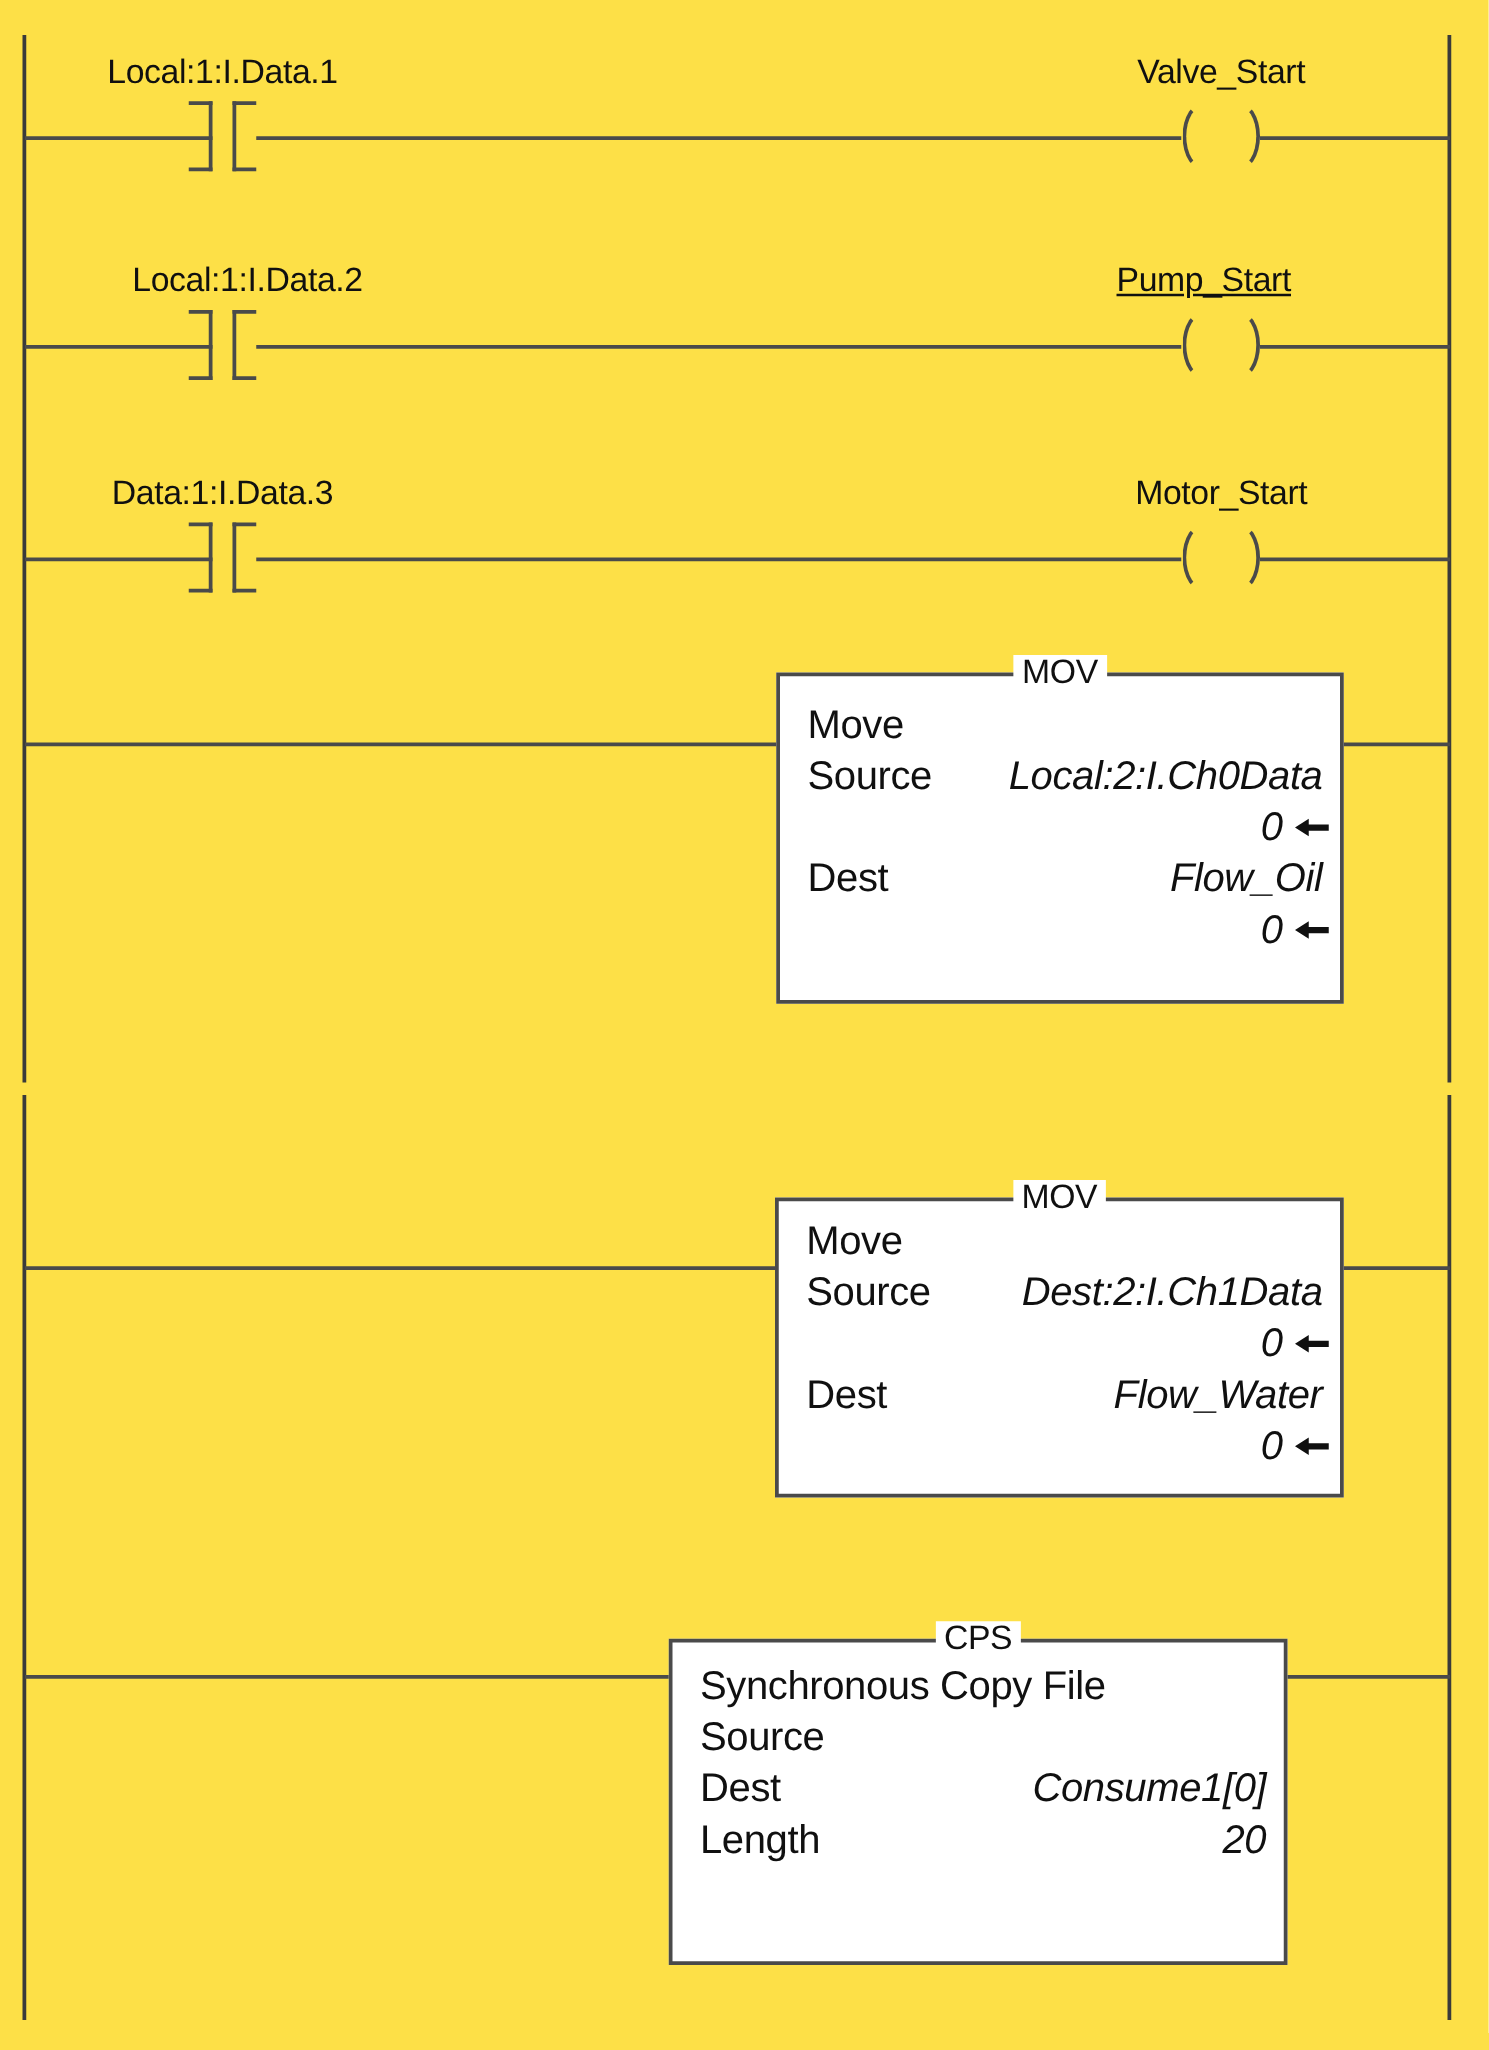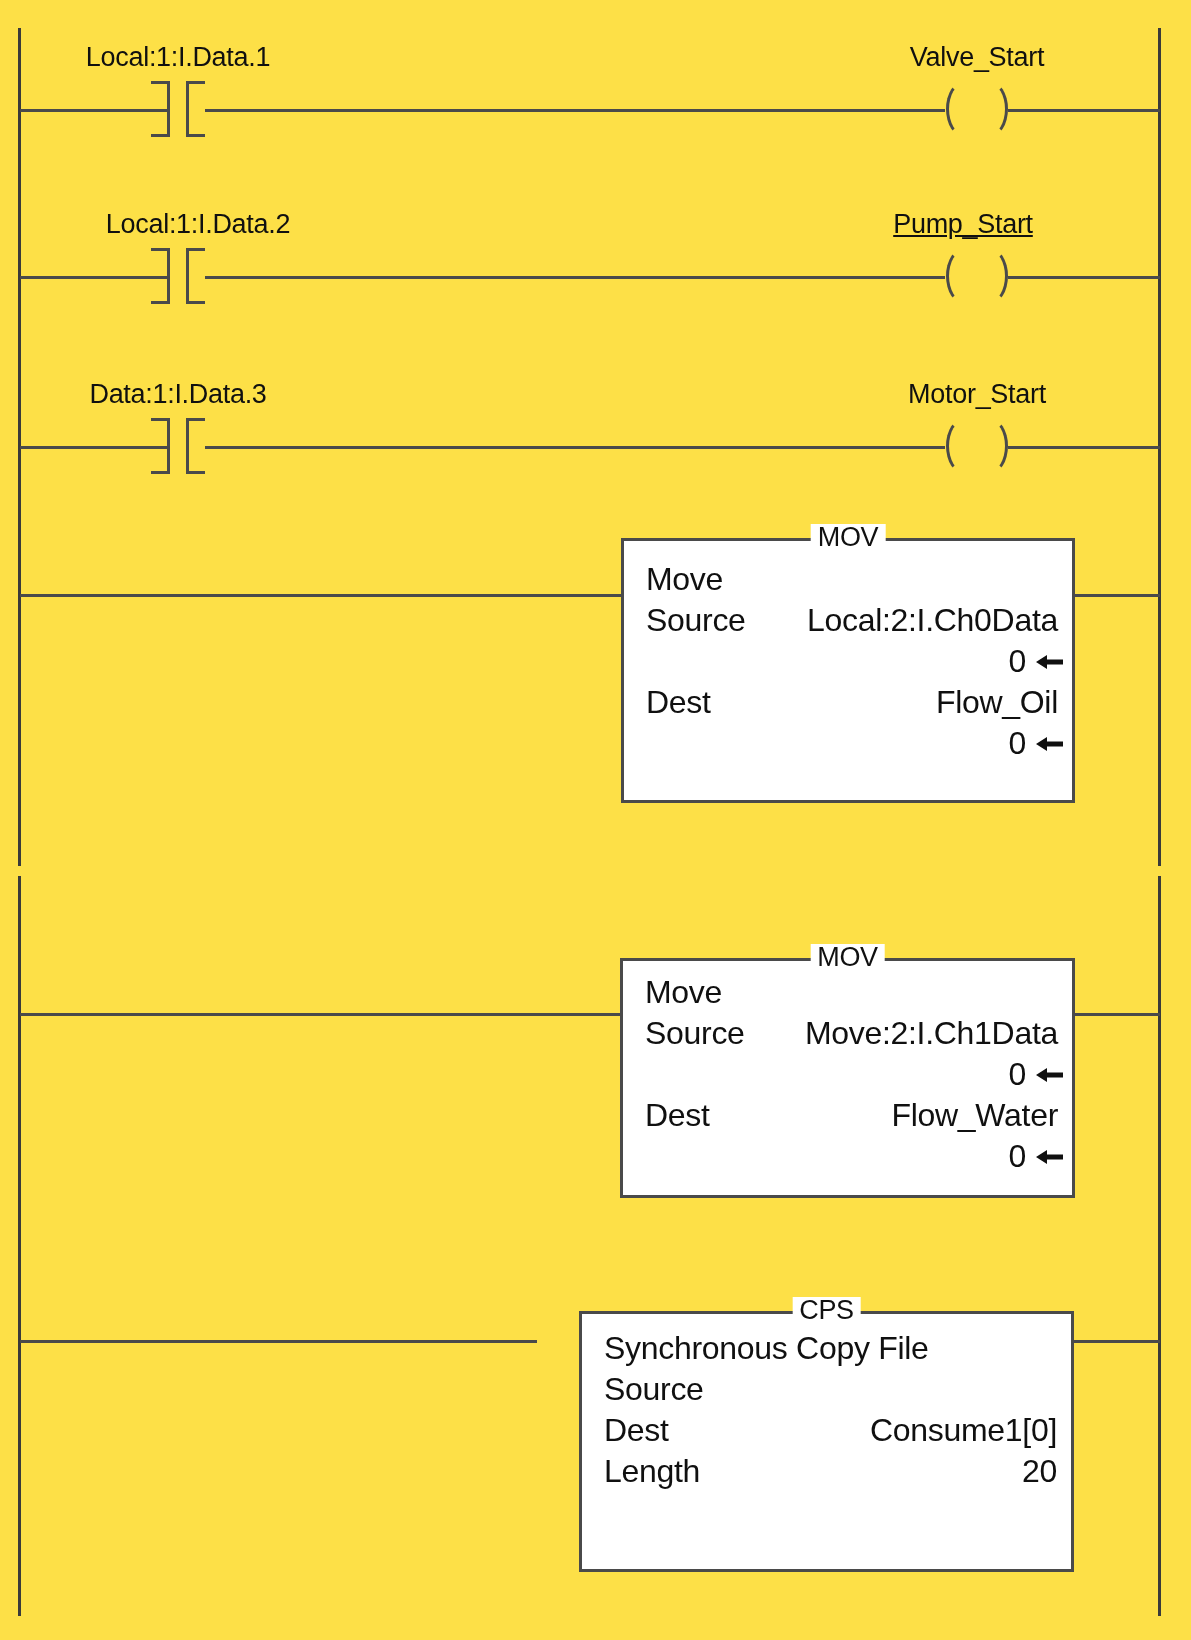--- a/index.html
+++ b/index.html
@@ -136,20 +136,21 @@
     letter-spacing: -0.3px;
     white-space: nowrap;
   }
   .row .op {
     position: absolute;
     left: 22px;
   }
   .row .val {
     position: absolute;
     right: 14px;
+    font-style: italic;
   }
   .row.has-arrow .val {
     right: 46px;
   }
   .row .arrow {
     position: absolute;
     right: 8px;
     top: 50%;
     transform: translateY(-50%);
     width: 30px;
@@ -290,21 +291,21 @@
       <div class="rung-line" style="left:1072px; top:1013px; width:88px;"></div>
 
       <div class="block" style="left:620px; top:958px; width:455px; height:240px;">
         <span class="mnemonic">MOV</span>
         <div class="block-rows" style="top:11px;">
           <div class="row">
             <span class="op">Move</span>
           </div>
           <div class="row">
             <span class="op">Source</span>
-            <span class="val">Move:2:I.Ch1Data</span>
+            <span class="val">Dest:2:I.Ch1Data</span>
           </div>
           <div class="row has-arrow">
             <span class="val">0</span>
             <span class="arrow">
               <svg viewBox="0 0 30 22" width="30" height="22" aria-hidden="true">
                 <path d="M2 11 L13 4 L13 8.5 L29 8.5 L29 13.5 L13 13.5 L13 18 Z" fill="#101010"></path>
               </svg>
             </span>
           </div>
           <div class="row">
@@ -320,21 +321,21 @@
             </span>
           </div>
         </div>
       </div>
     </div>
 
     <div>
       <div class="rung-line" style="left:20px;   top:1340px; width:517px;"></div>
       <div class="rung-line" style="left:1027px; top:1340px; width:133px;"></div>
 
-      <div class="block" style="left:535px; top:1311px; width:495px; height:261px;margin-left:44px;">
+      <div class="block" style="left:535px; top:1311px; width:495px; height:261px;">
         <span class="mnemonic">CPS</span>
         <div class="block-rows" style="top:14px;">
           <div class="row">
             <span class="op">Synchronous Copy File</span>
           </div>
           <div class="row">
             <span class="op">Source</span>
           </div>
           <div class="row">
             <span class="op">Dest</span>

